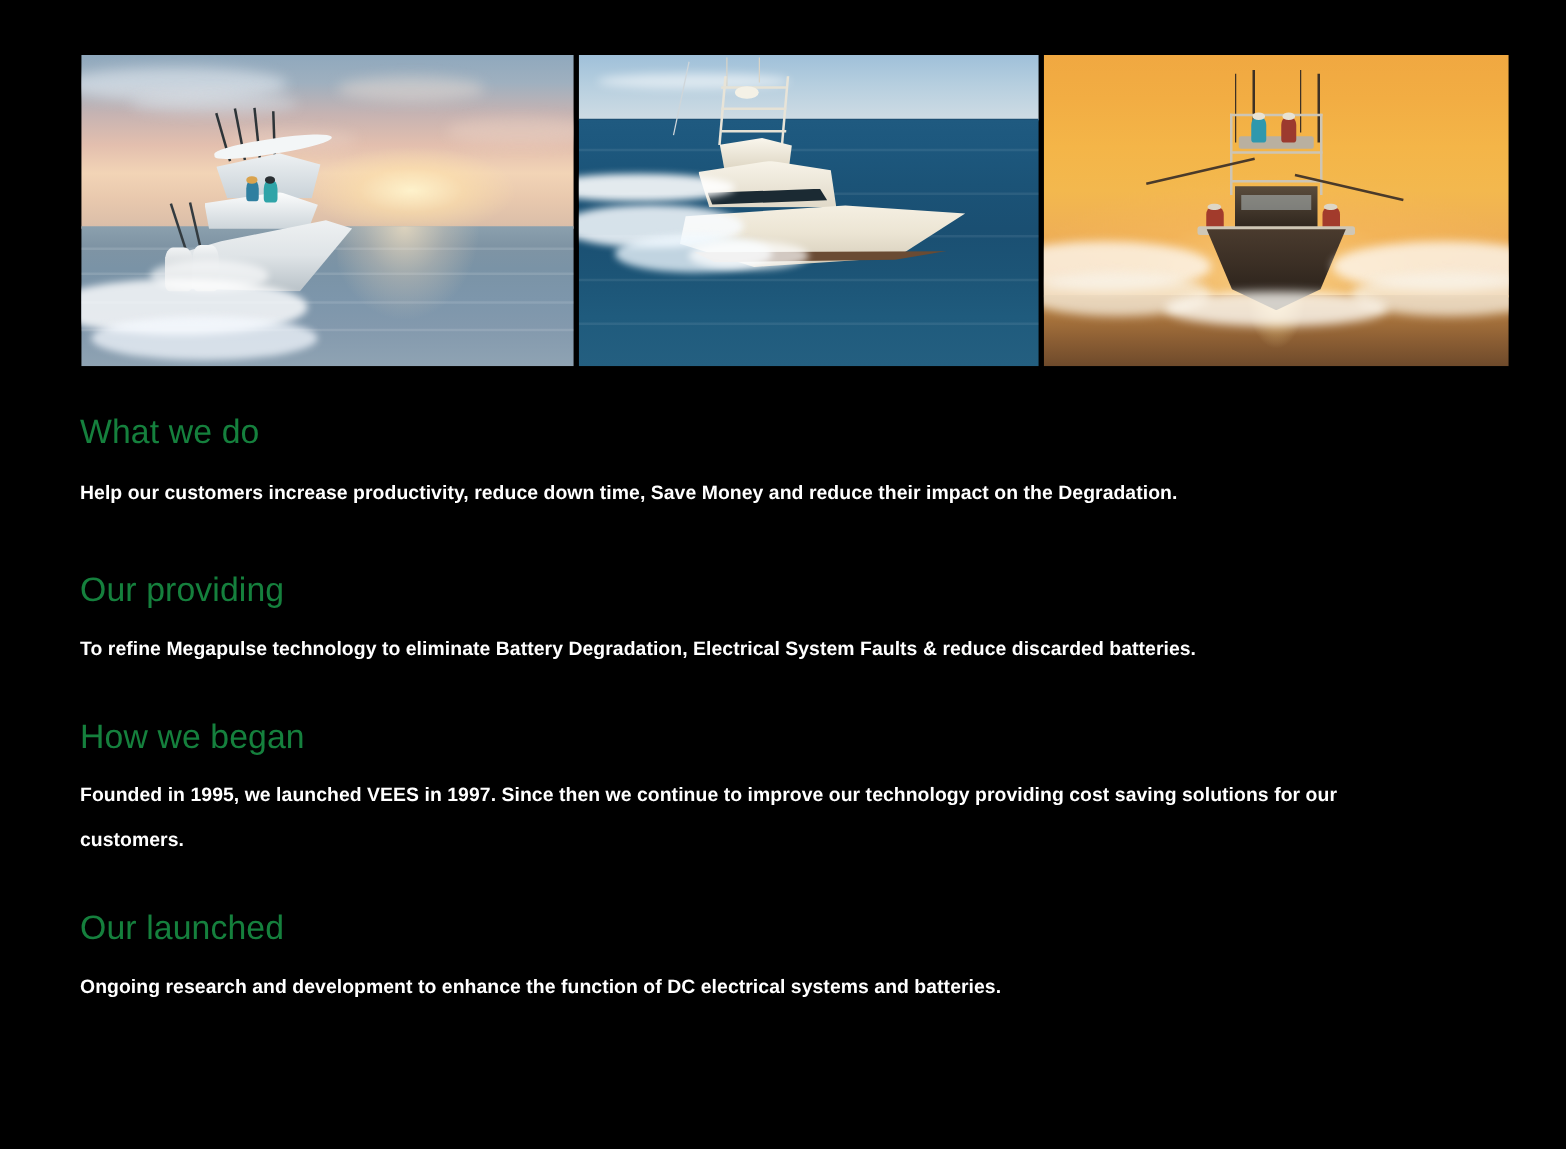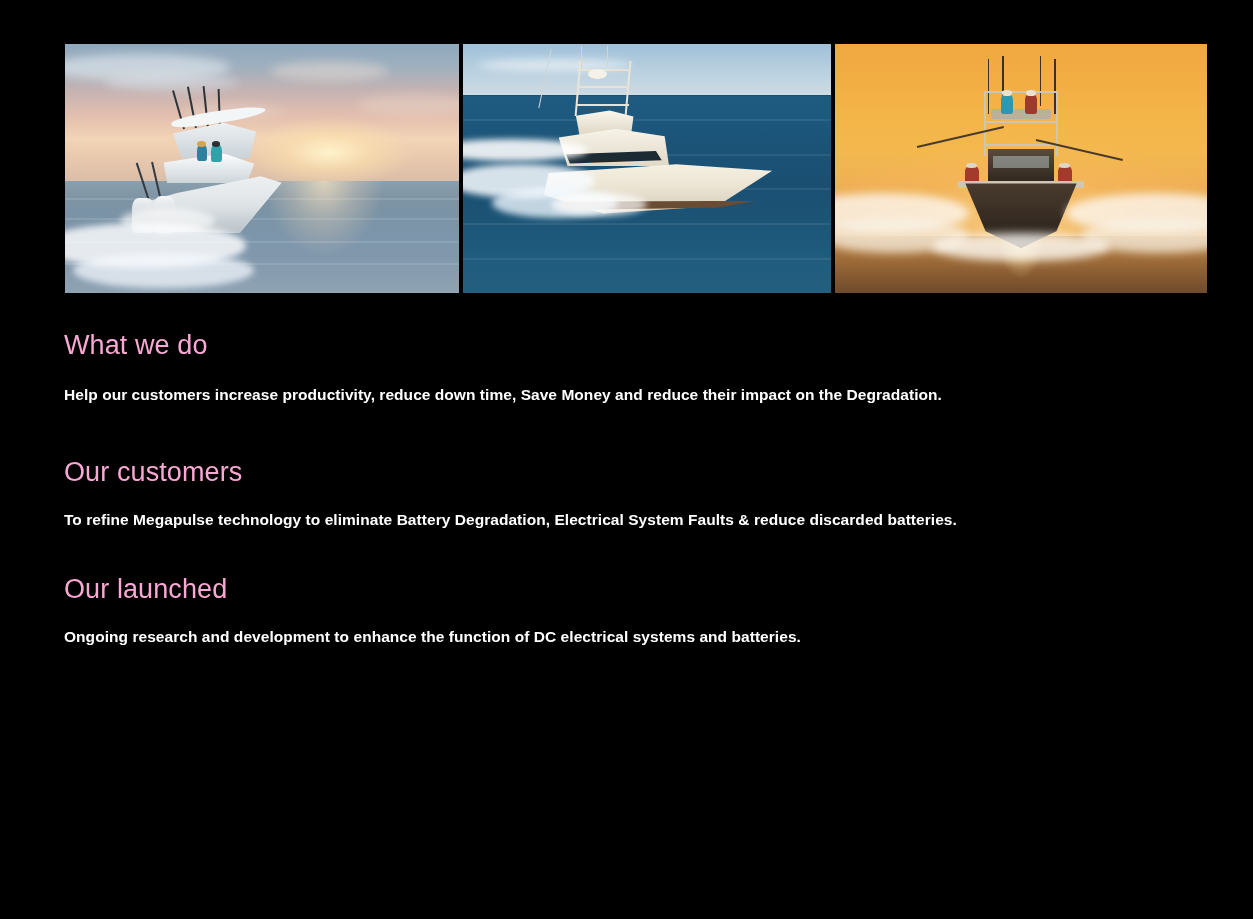--- a/index.html
+++ b/index.html
@@ -321,21 +321,21 @@
     width: 1100px;
   }
 
   .section { margin-bottom: 0; }
 
   h2.section-heading {
     font-family: "Liberation Sans", sans-serif;
     font-weight: 400;
     font-size: 27px;
     line-height: 1.15;
-    color: #f9a8d4;
+    color: #15803d;
     letter-spacing: 0.1px;
   }
 
   p.section-body {
     font-family: "Liberation Sans", sans-serif;
     font-weight: bold;
     font-size: 15.5px;
     line-height: 36px;
     color: #ffffff;
     letter-spacing: 0.05px;
@@ -471,24 +471,28 @@
   </div>
 
   <div class="content">
 
     <div class="section sec-0">
       <h2 class="section-heading">What we do</h2>
       <p class="section-body">Help our customers increase productivity, reduce down time, Save Money and reduce their impact on the Degradation.</p>
     </div>
 
     <div class="section sec-1">
-      <h2 class="section-heading">Our customers</h2>
+      <h2 class="section-heading">Our providing</h2>
       <p class="section-body">To refine Megapulse technology to eliminate Battery Degradation, Electrical System Faults &amp; reduce discarded batteries.</p>
     </div>
 
+    <div class="section sec-2">
+      <h2 class="section-heading">How we began</h2>
+      <p class="section-body">Founded in 1995, we launched VEES in 1997. Since then we continue to improve our technology providing cost saving solutions for our customers.</p>
+    </div>
 
 
     <div class="section sec-4">
       <h2 class="section-heading">Our launched</h2>
       <p class="section-body">Ongoing research and development to enhance the function of DC electrical systems and batteries.</p>
     </div>
 
   </div>
 
 </div>

